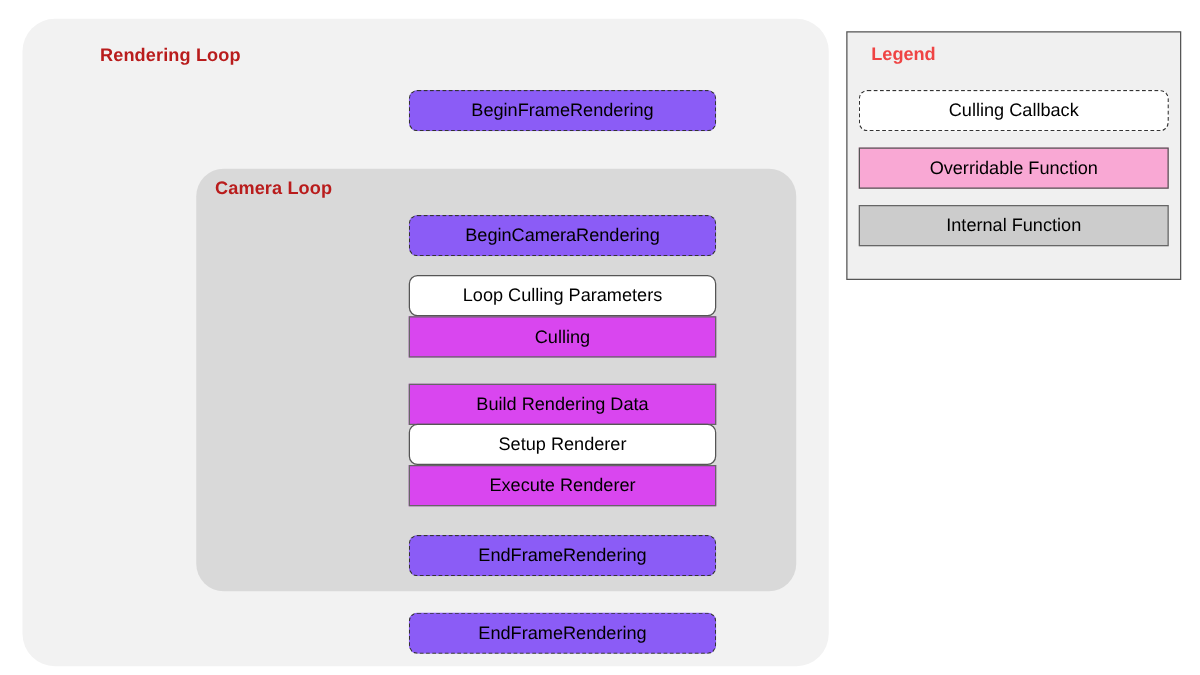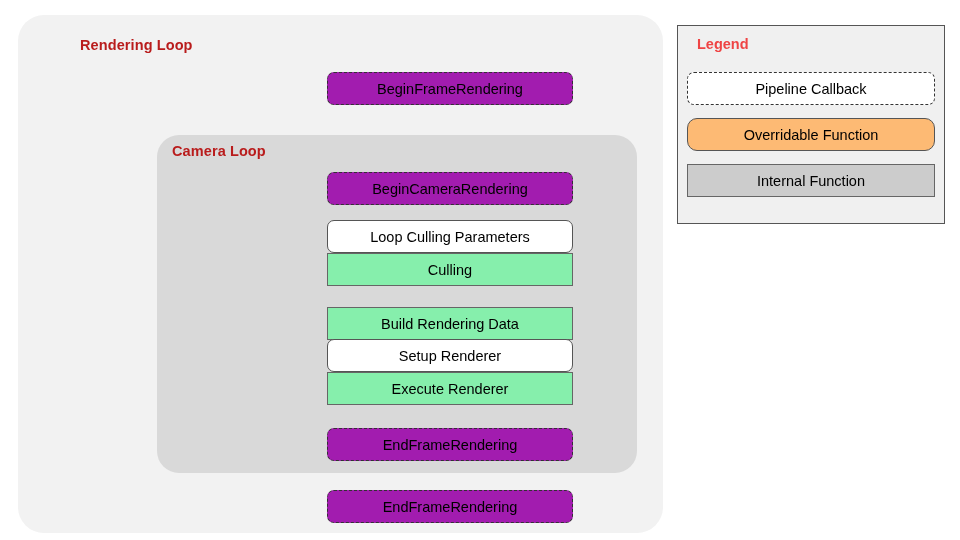--- a/index.html
+++ b/index.html
@@ -56,31 +56,31 @@
     height: 33px;
     box-sizing: border-box;
     display: flex;
     align-items: center;
     justify-content: center;
     font-size: 14.5px;
     color: #000000;
     white-space: nowrap;
   }
   .node.callback {
-    background: #a21caf;
+    background: #8b5cf6;
     border: 1.4px dashed #333333;
     border-radius: 7px;
   }
   .node.overridable {
     background: #ffffff;
     border: 1.2px solid #555555;
     border-radius: 7px;
   }
   .node.internal {
-    background: #86efac;
+    background: #d946ef;
     border: 1.2px solid #666666;
     border-radius: 0px;
   }
 
   
   .n-begin-frame      { top: 72px;  }
   .n-begin-camera     { top: 172px; }
   .n-setup-culling    { top: 220px; }
   .n-culling          { top: 253px; }
   .n-build-data       { top: 307px; }
@@ -120,23 +120,23 @@
     font-size: 14.5px;
     color: #000000;
     white-space: nowrap;
   }
   .legend-item.callback {
     background: #ffffff;
     border: 1.4px dashed #333333;
     border-radius: 7px;
   }
   .legend-item.overridable {
-    background: #fdba74;
+    background: #f9a8d4;
     border: 1.2px solid #555555;
-    border-radius: 10px;
+    border-radius: 0;
   }
   .legend-item.internal {
     background: #cccccc;
     border: 1.2px solid #666666;
     border-radius: 0px;
   }
   .l-1 { top: 72px;  }
   .l-2 { top: 118px; }
   .l-3 { top: 164px; }
 </style>
@@ -163,17 +163,17 @@
 
 <div class="node internal n-execute-renderer">Execute Renderer</div>
 
 <div class="node callback n-end-camera">EndFrameRendering</div>
 
 <div class="node callback n-end-frame">EndFrameRendering</div>
 
 <div class="legend-panel"></div>
 <div class="legend-title">Legend</div>
 
-<div class="legend-item callback l-1">Pipeline Callback</div>
+<div class="legend-item callback l-1">Culling Callback</div>
 
 <div class="legend-item overridable l-2">Overridable Function</div>
 
 <div class="legend-item internal l-3">Internal Function</div>
 
 </body></html>

